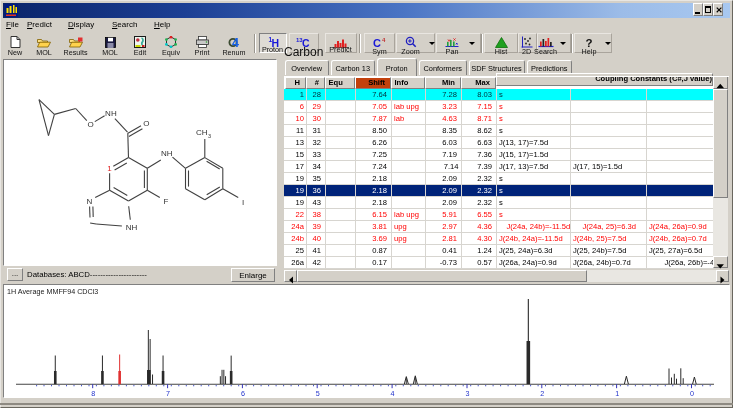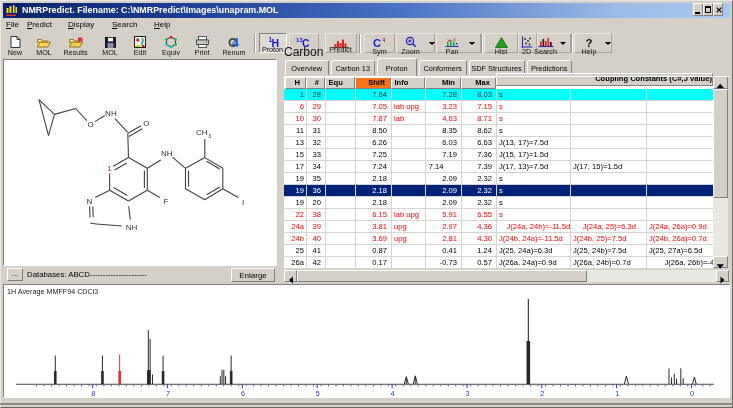--- a/index.html
+++ b/index.html
@@ -11,21 +11,20 @@
 <div class="ab" style="left:0;top:403px;width:733px;height:2px;background:#8e8a82"></div>
 <div class="ab" style="left:3px;top:3px;width:727px;height:15px;background:linear-gradient(to right,#0a246a 0%,#1c3f94 25%,#4a74c4 55%,#9cbce8 85%,#a8c8f0 100%)">
 <svg class="ab" style="left:2px;top:1px" width="13" height="13" viewBox="0 0 13 13">
       <rect x="0" y="0" width="13" height="13" fill="#001a80"></rect>
       <rect x="1.5" y="4" width="2" height="5" fill="#ffe400"></rect>
       <rect x="4.5" y="2" width="2" height="7" fill="#ffe400"></rect>
       <rect x="8" y="1" width="1.5" height="8" fill="#ffe400"></rect>
       <rect x="10.5" y="3" width="1.5" height="6" fill="#ffe400"></rect>
       <rect x="1" y="10.5" width="10" height="1.5" fill="#e03020"></rect>
     </svg>
-<div class="ab" style="left:19px;top:2px;font-size:8.9px;font-weight:bold;color:#fff;letter-spacing:0px">NMRPredict. Filename: C:\NMRPredict\Images\unapram.MOL</div>
 </div>
 <div class="ab ras" style="left:692.5px;top:3px;width:10px;height:13px;background:#d4d0c8">
     <div class="ab" style="left:1.5px;top:8px;width:5px;height:2px;background:#000"></div>
   </div>
 <div class="ab ras" style="left:702.5px;top:3px;width:10px;height:13px;background:#d4d0c8">
     <div class="ab" style="left:1px;top:2px;width:6px;height:7px;border:1px solid #000;border-top-width:2px"></div>
   </div>
 <div class="ab ras" style="left:713px;top:3px;width:10px;height:13px;background:#d4d0c8">
     <div class="ab" style="left:0;top:0px;width:10px;height:12px;font-size:8.5px;font-weight:bold;color:#000;text-align:center;line-height:12px">✕</div>
   </div>
@@ -177,21 +176,21 @@
 <div class="ab" style="left:330.5px;top:60px;width:44.5px;height:15px;background:#d4d0c8;border:1px solid #808080;border-bottom:none;border-top-color:#fff;border-left-color:#fff;border-radius:2.5px 2.5px 0 0;font-size:7.4px;text-align:center;padding-top:3px;color:#000">Carbon 13</div>
 <div class="ab" style="left:376.5px;top:57.5px;width:40.5px;height:18.5px;background:#d4d0c8;border:1px solid #808080;border-bottom:none;border-top-color:#fff;border-left-color:#fff;border-radius:3px 3px 0 0;z-index:5;font-size:7.4px;text-align:center;padding-top:5.5px;color:#000">Proton</div>
 <div class="ab" style="left:418.5px;top:60px;width:48.5px;height:15px;background:#d4d0c8;border:1px solid #808080;border-bottom:none;border-top-color:#fff;border-left-color:#fff;border-radius:2.5px 2.5px 0 0;font-size:7.4px;text-align:center;padding-top:3px;color:#000">Conformers</div>
 <div class="ab" style="left:468.5px;top:60px;width:56px;height:15px;background:#d4d0c8;border:1px solid #808080;border-bottom:none;border-top-color:#fff;border-left-color:#fff;border-radius:2.5px 2.5px 0 0;font-size:7.4px;text-align:center;padding-top:3px;color:#000">SDF Structures</div>
 <div class="ab" style="left:526.5px;top:60px;width:45.5px;height:15px;background:#d4d0c8;border:1px solid #808080;border-bottom:none;border-top-color:#fff;border-left-color:#fff;border-radius:2.5px 2.5px 0 0;font-size:7.4px;text-align:center;padding-top:3px;color:#000">Predictions</div>
 <div class="ab" style="left:284px;top:75.5px;width:445px;height:1px;background:#fff;z-index:4"></div>
 <div class="ab" style="left:284px;top:76px;width:429px;height:192px;background:#fff"></div>
 <div class="ab tbl" style="left:284.5px;top:76.5px;width:21px;height:12.5px;background:#d4d0c8;border:1px solid;border-color:#fff #808080 #808080 #fff;font-weight:bold;text-align:right;padding-right:4.5px;line-height:10.5px">H</div>
 <div class="ab tbl" style="left:305.5px;top:76.5px;width:19px;height:12.5px;background:#d4d0c8;border:1px solid;border-color:#fff #808080 #808080 #fff;font-weight:bold;text-align:right;padding-right:4.5px;line-height:10.5px">#</div>
 <div class="ab tbl" style="left:324.5px;top:76.5px;width:30px;height:12.5px;background:#d4d0c8;border:1px solid;border-color:#fff #808080 #808080 #fff;font-weight:bold;text-align:left;padding-left:3px;line-height:10.5px">Equ</div>
-<div class="ab tbl" style="left:354.5px;top:76.5px;width:36px;height:12.5px;background:#f97316;border:1px solid;border-color:#fff #808080 #808080 #fff;font-weight:bold;text-align:right;padding-right:4.5px;line-height:10.5px">Shift</div>
+<div class="ab tbl" style="left:354.5px;top:76.5px;width:36px;height:12.5px;background:#c2410c;border:1px solid;border-color:#fff #808080 #808080 #fff;font-weight:bold;text-align:right;padding-right:4.5px;line-height:10.5px">Shift</div>
 <div class="ab tbl" style="left:390.5px;top:76.5px;width:34px;height:12.5px;background:#d4d0c8;border:1px solid;border-color:#fff #808080 #808080 #fff;font-weight:bold;text-align:left;padding-left:3px;line-height:10.5px">Info</div>
 <div class="ab tbl" style="left:424.5px;top:76.5px;width:36px;height:12.5px;background:#d4d0c8;border:1px solid;border-color:#fff #808080 #808080 #fff;font-weight:bold;text-align:right;padding-right:4.5px;line-height:10.5px">Min</div>
 <div class="ab tbl" style="left:460.5px;top:76.5px;width:35px;height:12.5px;background:#d4d0c8;border:1px solid;border-color:#fff #808080 #808080 #fff;font-weight:bold;text-align:right;padding-right:4.5px;line-height:10.5px">Max</div>
 <div class="ab tbl" style="left:495.5px;top:73px;width:217.5px;height:12.5px;background:#d4d0c8;border:1px solid;border-color:#fff #808080 #808080 #fff;font-weight:bold;text-align:right;padding-left:3px;line-height:10.5px">Coupling Constants (C#,J value)</div>
 <div class="ab" style="left:284px;top:88.5px;width:429px;height:12px;background:#00ffff"></div>
 <div class="ab tbl" style="left:284.5px;top:88.5px;width:21px;height:12px;color:#00303a;text-align:right;padding-right:1.5px;line-height:11px">1</div>
 <div class="ab tbl" style="left:305.5px;top:88.5px;width:19px;height:12px;color:#00303a;text-align:right;padding-right:3.5px;line-height:11px">28</div>
 <div class="ab tbl" style="left:354.5px;top:88.5px;width:36px;height:12px;color:#00303a;text-align:right;padding-right:3.5px;line-height:11px">7.64</div>
 <div class="ab tbl" style="left:424.5px;top:88.5px;width:36px;height:12px;color:#00303a;text-align:right;padding-right:3.5px;line-height:11px">7.28</div>
 <div class="ab tbl" style="left:460.5px;top:88.5px;width:35px;height:12px;color:#00303a;text-align:right;padding-right:3.5px;line-height:11px">8.03</div>
@@ -224,39 +223,39 @@
 <div class="ab tbl" style="left:495.5px;top:136.5px;width:74px;height:12px;color:#000;text-align:left;padding-left:3.5px;line-height:11px">J(13, 17)=7.5d</div>
 <div class="ab tbl" style="left:284.5px;top:148.5px;width:21px;height:12px;color:#000;text-align:right;padding-right:1.5px;line-height:11px">15</div>
 <div class="ab tbl" style="left:305.5px;top:148.5px;width:19px;height:12px;color:#000;text-align:right;padding-right:3.5px;line-height:11px">33</div>
 <div class="ab tbl" style="left:354.5px;top:148.5px;width:36px;height:12px;color:#000;text-align:right;padding-right:3.5px;line-height:11px">7.25</div>
 <div class="ab tbl" style="left:424.5px;top:148.5px;width:36px;height:12px;color:#000;text-align:right;padding-right:3.5px;line-height:11px">7.19</div>
 <div class="ab tbl" style="left:460.5px;top:148.5px;width:35px;height:12px;color:#000;text-align:right;padding-right:3.5px;line-height:11px">7.36</div>
 <div class="ab tbl" style="left:495.5px;top:148.5px;width:74px;height:12px;color:#000;text-align:left;padding-left:3.5px;line-height:11px">J(15, 17)=1.5d</div>
 <div class="ab tbl" style="left:284.5px;top:160.5px;width:21px;height:12px;color:#000;text-align:right;padding-right:1.5px;line-height:11px">17</div>
 <div class="ab tbl" style="left:305.5px;top:160.5px;width:19px;height:12px;color:#000;text-align:right;padding-right:3.5px;line-height:11px">34</div>
 <div class="ab tbl" style="left:354.5px;top:160.5px;width:36px;height:12px;color:#000;text-align:right;padding-right:3.5px;line-height:11px">7.24</div>
-<div class="ab tbl" style="left:424.5px;top:160.5px;width:36px;height:12px;color:#000;text-align:right;padding-right:17px;line-height:11px">7.14</div>
+<div class="ab tbl" style="left:424.5px;top:160.5px;width:36px;height:12px;color:#000;text-align:right;padding-right:2px;line-height:11px">7.14</div>
 <div class="ab tbl" style="left:460.5px;top:160.5px;width:35px;height:12px;color:#000;text-align:right;padding-right:3.5px;line-height:11px">7.39</div>
 <div class="ab tbl" style="left:495.5px;top:160.5px;width:74px;height:12px;color:#000;text-align:left;padding-left:3.5px;line-height:11px">J(17, 13)=7.5d</div>
 <div class="ab tbl" style="left:569.5px;top:160.5px;width:76px;height:12px;color:#000;text-align:left;padding-left:3.5px;line-height:11px">J(17, 15)=1.5d</div>
 <div class="ab tbl" style="left:284.5px;top:172.5px;width:21px;height:12px;color:#000;text-align:right;padding-right:1.5px;line-height:11px">19</div>
 <div class="ab tbl" style="left:305.5px;top:172.5px;width:19px;height:12px;color:#000;text-align:right;padding-right:3.5px;line-height:11px">35</div>
 <div class="ab tbl" style="left:354.5px;top:172.5px;width:36px;height:12px;color:#000;text-align:right;padding-right:3.5px;line-height:11px">2.18</div>
 <div class="ab tbl" style="left:424.5px;top:172.5px;width:36px;height:12px;color:#000;text-align:right;padding-right:3.5px;line-height:11px">2.09</div>
 <div class="ab tbl" style="left:460.5px;top:172.5px;width:35px;height:12px;color:#000;text-align:right;padding-right:3.5px;line-height:11px">2.32</div>
 <div class="ab tbl" style="left:495.5px;top:172.5px;width:74px;height:12px;color:#000;text-align:left;padding-left:3.5px;line-height:11px">s</div>
 <div class="ab" style="left:284px;top:184.5px;width:429px;height:12px;background:#002379"></div>
 <div class="ab tbl" style="left:284.5px;top:184.5px;width:21px;height:12px;color:#fff;text-align:right;padding-right:1.5px;line-height:11px">19</div>
 <div class="ab tbl" style="left:305.5px;top:184.5px;width:19px;height:12px;color:#fff;text-align:right;padding-right:3.5px;line-height:11px">36</div>
 <div class="ab tbl" style="left:354.5px;top:184.5px;width:36px;height:12px;color:#fff;text-align:right;padding-right:3.5px;line-height:11px">2.18</div>
 <div class="ab tbl" style="left:424.5px;top:184.5px;width:36px;height:12px;color:#fff;text-align:right;padding-right:3.5px;line-height:11px">2.09</div>
 <div class="ab tbl" style="left:460.5px;top:184.5px;width:35px;height:12px;color:#fff;text-align:right;padding-right:3.5px;line-height:11px">2.32</div>
 <div class="ab tbl" style="left:495.5px;top:184.5px;width:74px;height:12px;color:#fff;text-align:left;padding-left:3.5px;line-height:11px">s</div>
 <div class="ab tbl" style="left:284.5px;top:196.5px;width:21px;height:12px;color:#000;text-align:right;padding-right:1.5px;line-height:11px">19</div>
-<div class="ab tbl" style="left:305.5px;top:196.5px;width:19px;height:12px;color:#000;text-align:right;padding-right:3.5px;line-height:11px">20</div>
+<div class="ab tbl" style="left:305.5px;top:196.5px;width:19px;height:12px;color:#000;text-align:right;padding-right:3.5px;line-height:11px">43</div>
 <div class="ab tbl" style="left:354.5px;top:196.5px;width:36px;height:12px;color:#000;text-align:right;padding-right:3.5px;line-height:11px">2.18</div>
 <div class="ab tbl" style="left:424.5px;top:196.5px;width:36px;height:12px;color:#000;text-align:right;padding-right:3.5px;line-height:11px">2.09</div>
 <div class="ab tbl" style="left:460.5px;top:196.5px;width:35px;height:12px;color:#000;text-align:right;padding-right:3.5px;line-height:11px">2.32</div>
 <div class="ab tbl" style="left:495.5px;top:196.5px;width:74px;height:12px;color:#000;text-align:left;padding-left:3.5px;line-height:11px">s</div>
 <div class="ab tbl" style="left:284.5px;top:208.5px;width:21px;height:12px;color:#ff0000;text-align:right;padding-right:1.5px;line-height:11px">22</div>
 <div class="ab tbl" style="left:305.5px;top:208.5px;width:19px;height:12px;color:#ff0000;text-align:right;padding-right:3.5px;line-height:11px">38</div>
 <div class="ab tbl" style="left:354.5px;top:208.5px;width:36px;height:12px;color:#ff0000;text-align:right;padding-right:3.5px;line-height:11px">6.15</div>
 <div class="ab tbl" style="left:390.5px;top:208.5px;width:34px;height:12px;color:#ff0000;text-align:left;padding-left:3.5px;line-height:11px">lab upg</div>
 <div class="ab tbl" style="left:424.5px;top:208.5px;width:36px;height:12px;color:#ff0000;text-align:right;padding-right:3.5px;line-height:11px">5.91</div>
 <div class="ab tbl" style="left:460.5px;top:208.5px;width:35px;height:12px;color:#ff0000;text-align:right;padding-right:3.5px;line-height:11px">6.55</div>

